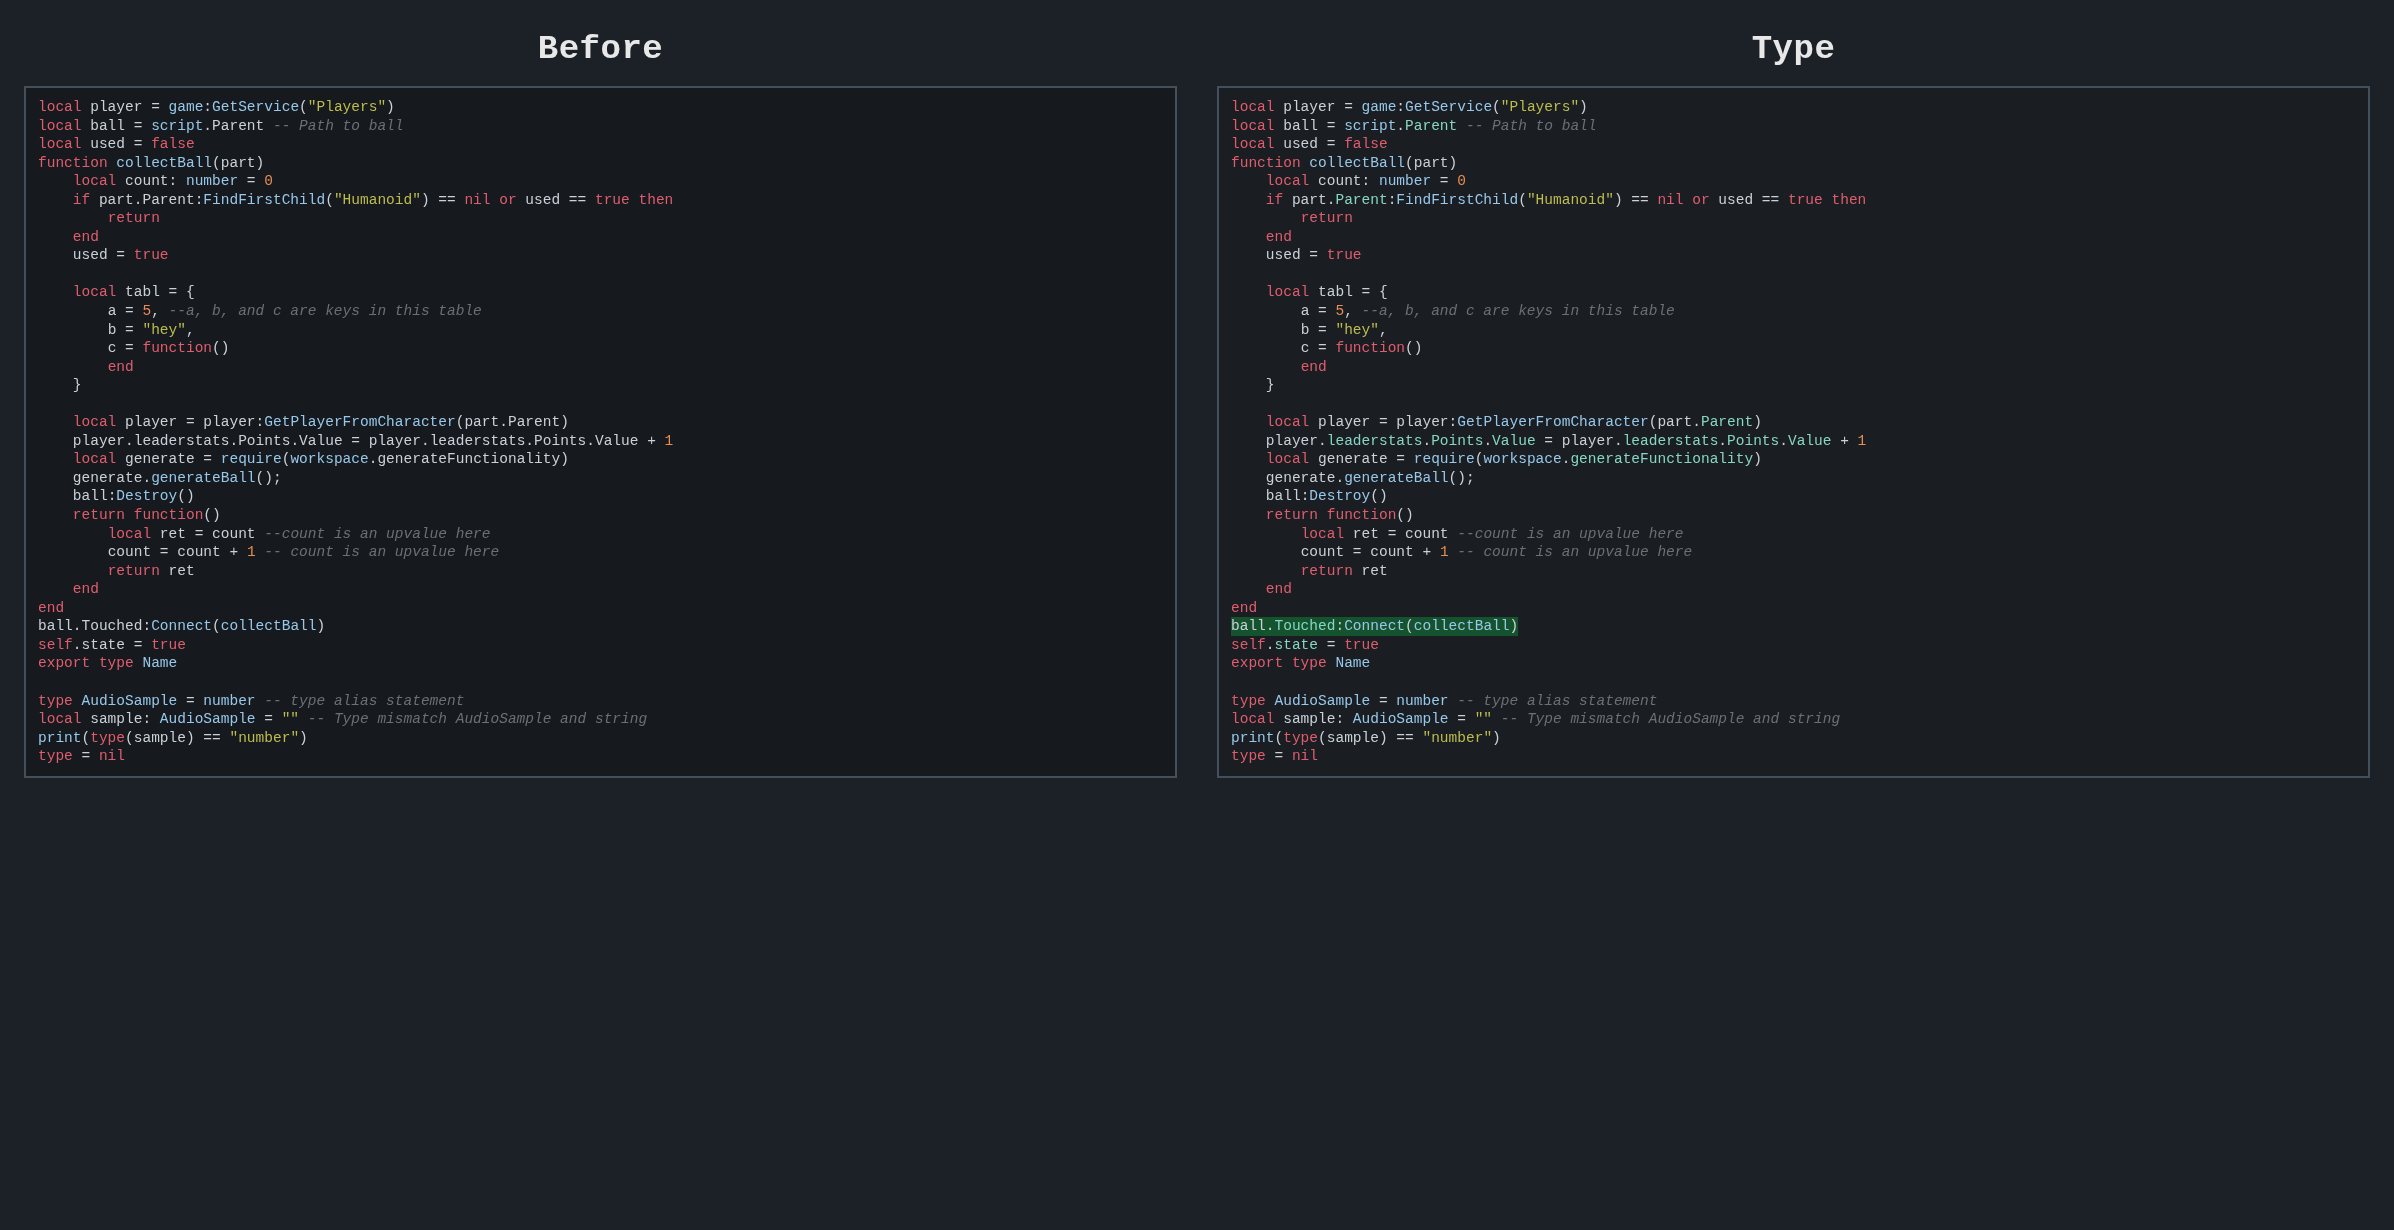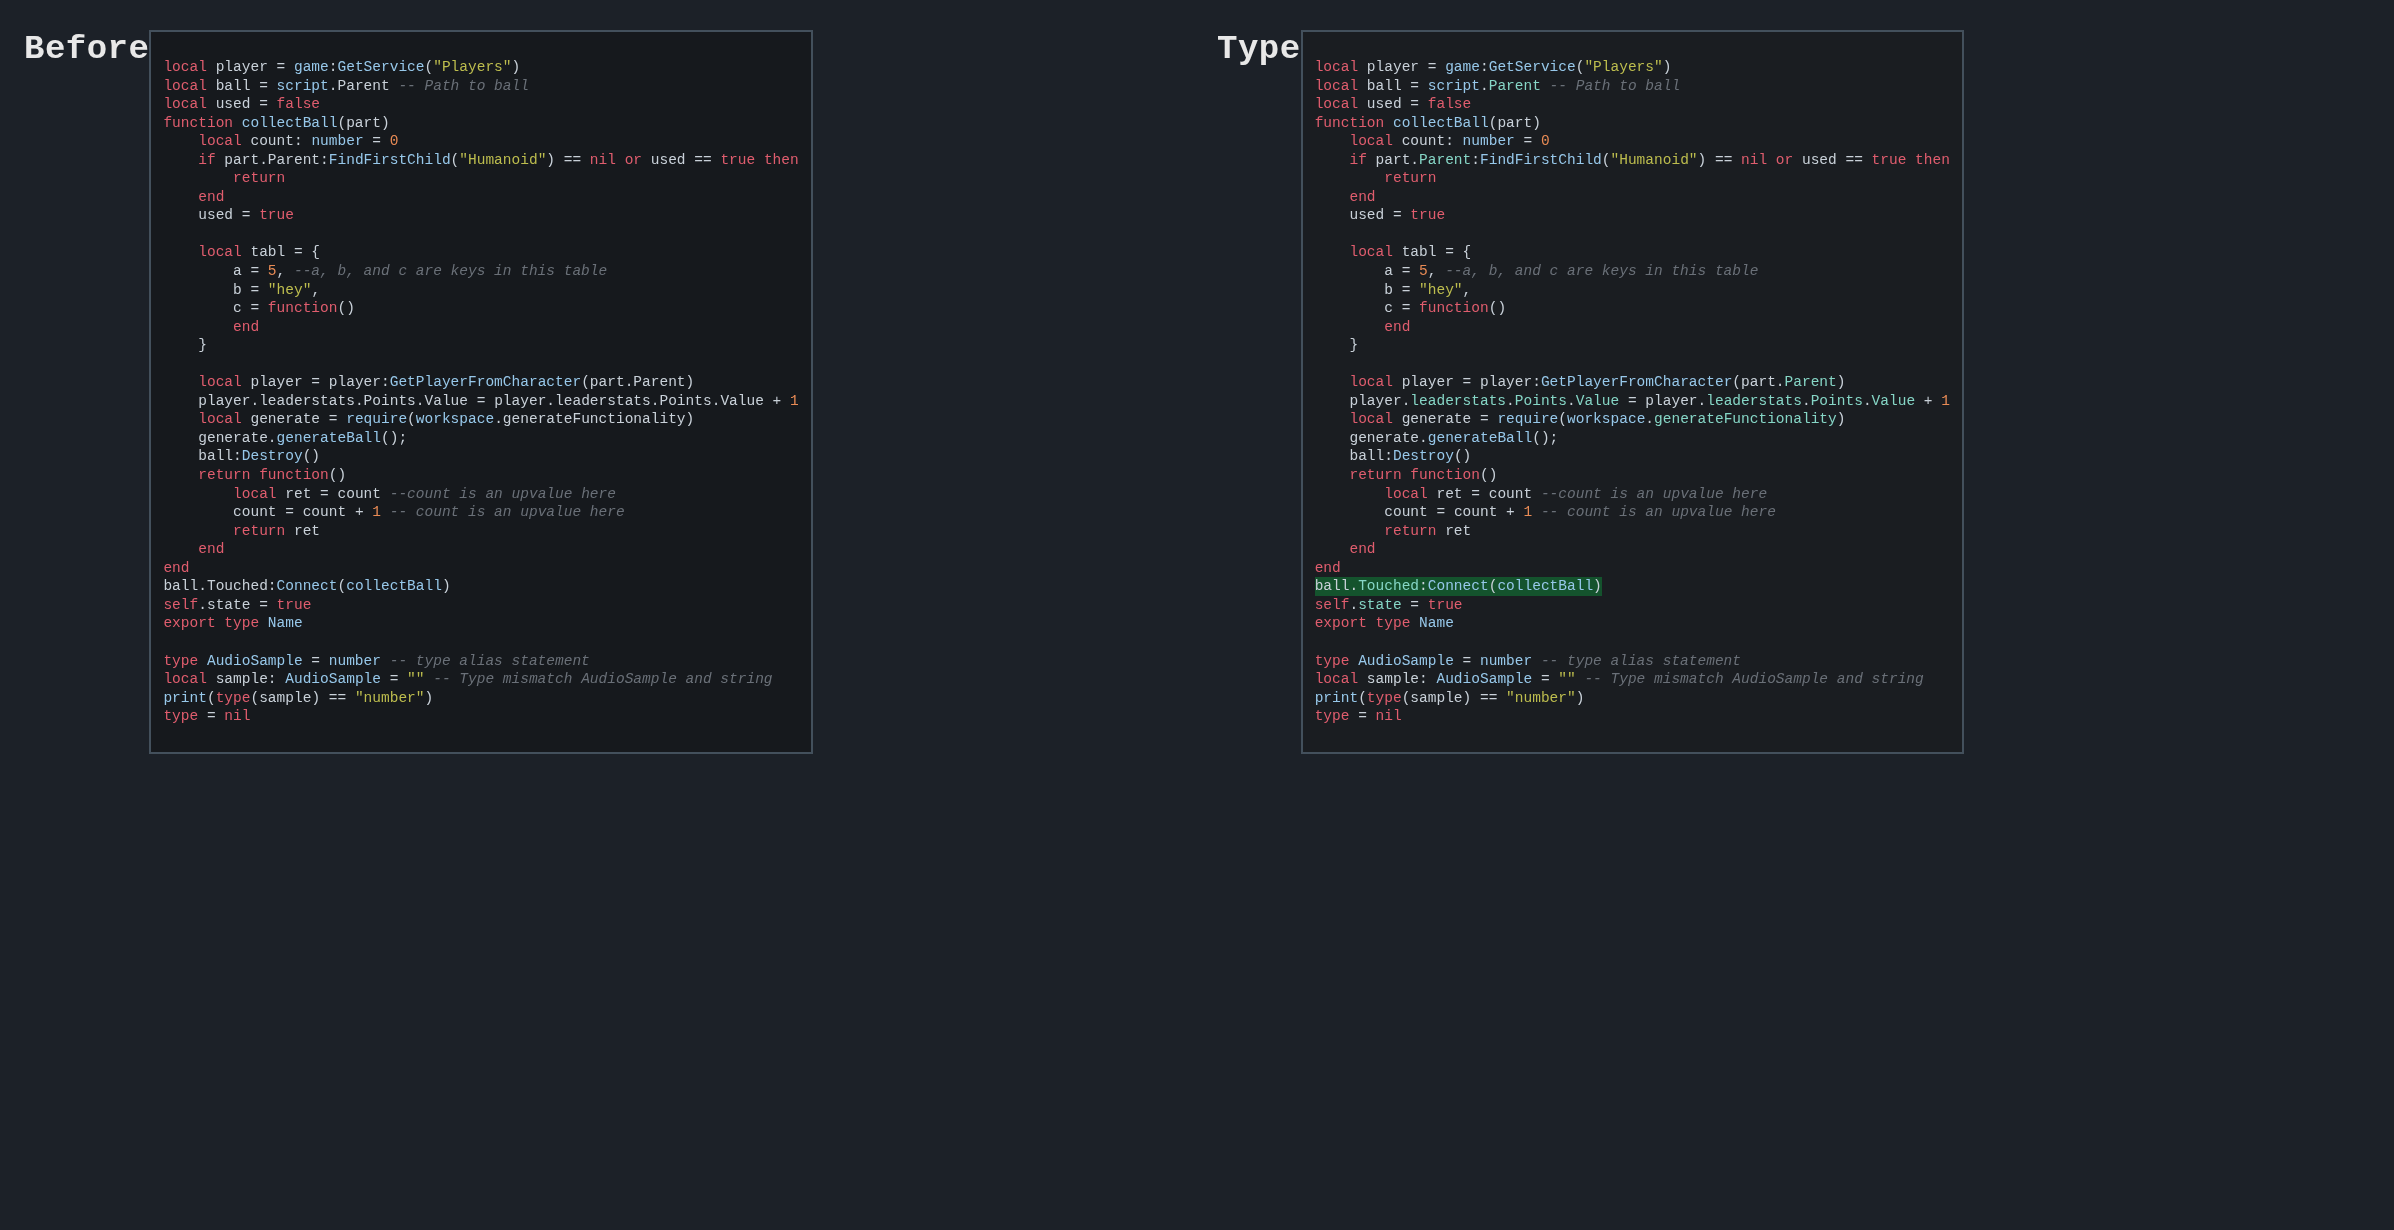--- a/index.html
+++ b/index.html
@@ -1,19 +1,19 @@
 <!DOCTYPE html>
 <html><head>
 <meta charset="utf-8">
 <style>
   html,body{margin:0;padding:0;background:#1c2128;font-family:Consolas,"Courier New",monospace;color:#c9d1d9}
   .wrap{display:flex;gap:40px;padding:30px 24px;align-items:flex-start}
-  .col{flex:1;display:flex;flex-direction:row;min-width:0}
+  .col{flex:1;display:flex;flex-direction:column;min-width:0}
   .col h2{color:#e8e8e8;font-weight:600;font-size:34px;margin:0 0 18px 0;text-align:center;letter-spacing:.5px}
-  .code-box{border:2px solid #43505c;background:#16191d;padding:26px 12px;font-size:14.5px;line-height:1.28;white-space:pre;overflow:hidden}
+  .code-box{border:2px solid #43505c;background:#16191d;padding:10px 12px;font-size:14.5px;line-height:1.28;white-space:pre;overflow:hidden}
   .code-box.after{background:#1a1d21}
   .tok{white-space:pre}
   
   .kw{color:#e05d6e}
   .fn{color:#97c8ea}      
   .str{color:#bdbd4e}     
   .num{color:#e98b55}     
   .cm{color:#6a7078;font-style:italic} 
   .id{color:#c9d1d9}      
   .prop{color:#86d6c6}      

